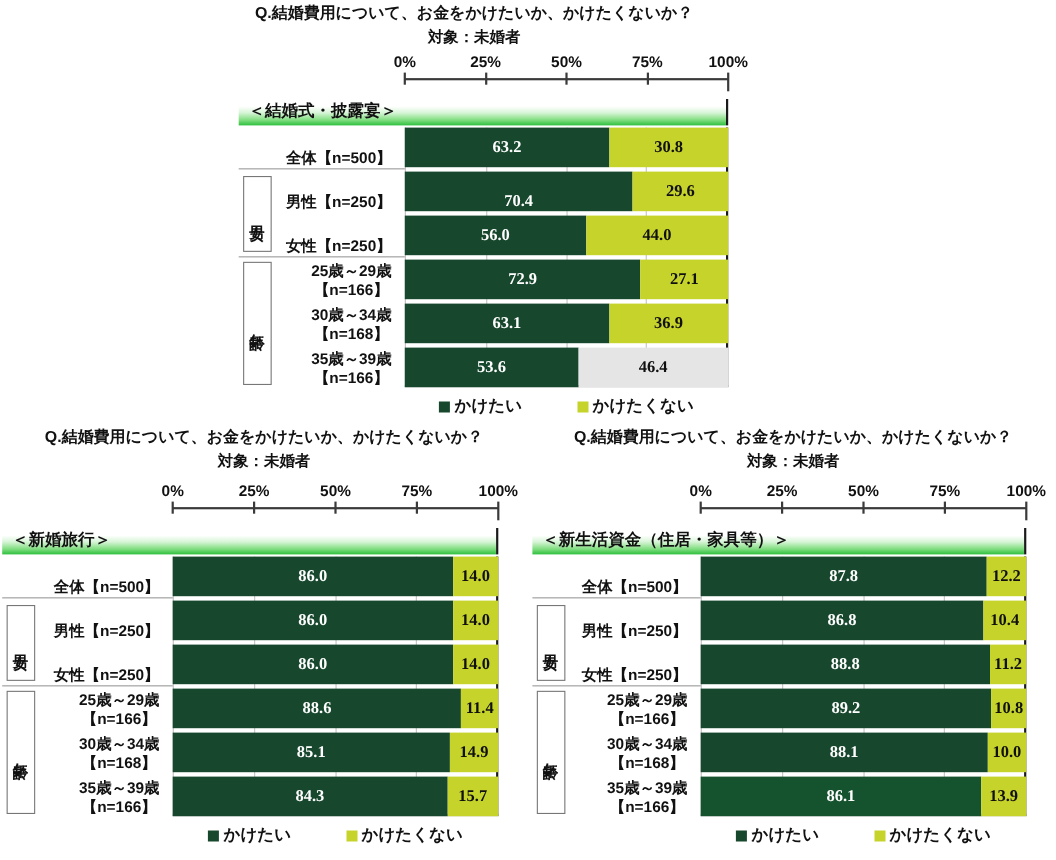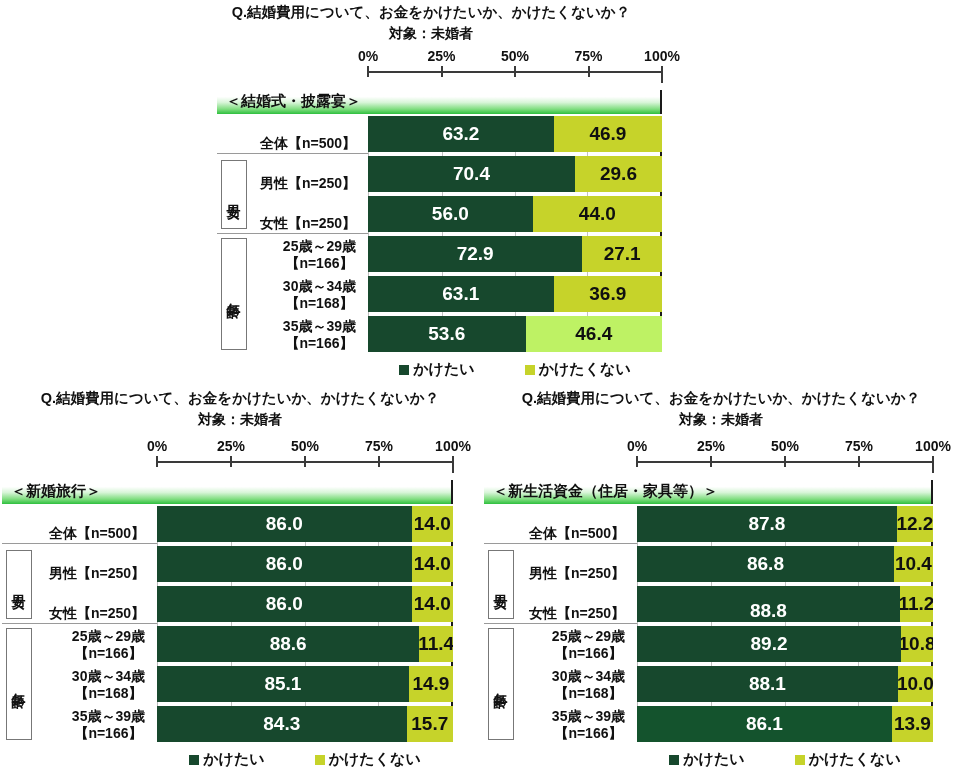--- a/index.html
+++ b/index.html
@@ -29,21 +29,21 @@
   .rows-wrap{position:relative;margin-top:2px;margin-left:var(--inL);width:calc(var(--labelw) + var(--plotw));}
   .grid{position:absolute;top:0;bottom:0;left:var(--labelw);width:var(--plotw);
         border-left:1px solid #bdbdbd;border-right:2px solid #1a1a1a;border-bottom:2px solid #9d9d9d;box-sizing:border-box;z-index:0;}
   .gl{position:absolute;top:0;bottom:0;width:1px;background:#c2c2c2;}
 
   .row{display:flex;height:36px;margin-bottom:4px;position:relative;z-index:1;}
   .row:last-child{margin-bottom:0;}
   .row-label{width:var(--labelw);box-sizing:border-box;padding-right:12px;display:flex;align-items:flex-end;justify-content:flex-end;}
   .lbl-wrap{text-align:center;font-weight:700;font-size:14px;line-height:17px;white-space:nowrap;}
   .row-bar{width:var(--plotw);display:flex;}
-  .seg{display:flex;align-items:center;justify-content:center;font-weight:700;font-size:19px;overflow:hidden;box-sizing:border-box;}
+  .seg{display:flex;align-items:center;justify-content:center;font-weight:700;font-size:15px;overflow:hidden;box-sizing:border-box;font-family:Liberation Serif, serif;}
   .seg-want{background:#17482D;color:#ffffff;}
   .seg-notwant{background:#C6D32A;color:#101010;}
 
   .sep{position:absolute;left:0;width:var(--labelw);height:1px;background:#9a9a9a;z-index:0;}
   .sep1{top:37px;} .sep2{top:117px;}
 
   .gbox{position:absolute;left:4px;width:26px;border:1px solid #777;background:#fff;z-index:2;
         display:flex;align-items:center;justify-content:center;font-weight:700;font-size:14px;
         writing-mode:vertical-rl;text-orientation:upright;letter-spacing:2px;box-sizing:border-box;}
   .gbox-gender{top:44px;height:69px;}
@@ -94,33 +94,33 @@
             <div class="lbl-wrap">
               <div>全体【n=500】</div>
               <div></div>
             </div>
           </div>
         <div class="row-bar">
           <div class="seg seg-want" style="width: 63.2%; background: rgb(23, 72, 45);">
               <span>63.2</span>
             </div>
           <div class="seg seg-notwant" style="width: 36.8%; background: rgb(198, 211, 42);">
-              <span>46.9</span>
+              <span>30.8</span>
             </div>
         </div>
       </div>
       <div class="row">
         <div class="row-label">
             <div class="lbl-wrap">
               <div>男性【n=250】</div>
               <div></div>
             </div>
           </div>
         <div class="row-bar">
-          <div class="seg seg-want" style="width: 70.4%; background: rgb(23, 72, 45);">
+          <div class="seg seg-want" style="width: 70.4%; background: rgb(23, 72, 45); align-items: flex-end;">
               <span>70.4</span>
             </div>
           <div class="seg seg-notwant" style="width: 29.6%; background: rgb(198, 211, 42);">
               <span>29.6</span>
             </div>
         </div>
       </div>
       <div class="row">
         <div class="row-label">
             <div class="lbl-wrap">
@@ -173,21 +173,21 @@
         <div class="row-label">
             <div class="lbl-wrap">
               <div>35歳～39歳</div>
               <div>【n=166】</div>
             </div>
           </div>
         <div class="row-bar">
           <div class="seg seg-want" style="width: 53.6%; background: rgb(23, 72, 45);">
               <span>53.6</span>
             </div>
-          <div class="seg seg-notwant" style="width: 46.4%; background: #bef264;">
+          <div class="seg seg-notwant" style="width: 46.4%; background: #e5e5e5;">
               <span>46.4</span>
             </div>
         </div>
       </div>
     </div>
     <div class="legend">
       <div class="litem">
           <span class="lsq lsq-want" style="background: rgb(23, 72, 45);"></span>
           <span>かけたい</span>
         </div>
@@ -400,21 +400,21 @@
         </div>
       </div>
       <div class="row">
         <div class="row-label">
             <div class="lbl-wrap">
               <div>女性【n=250】</div>
               <div></div>
             </div>
           </div>
         <div class="row-bar">
-          <div class="seg seg-want" style="width: 88.8%; background: rgb(23, 72, 45); align-items: flex-end;">
+          <div class="seg seg-want" style="width: 88.8%; background: rgb(23, 72, 45);">
               <span>88.8</span>
             </div>
           <div class="seg seg-notwant" style="width: 11.2%; background: rgb(198, 211, 42);">
               <span>11.2</span>
             </div>
         </div>
       </div>
       <div class="row">
         <div class="row-label">
             <div class="lbl-wrap">

